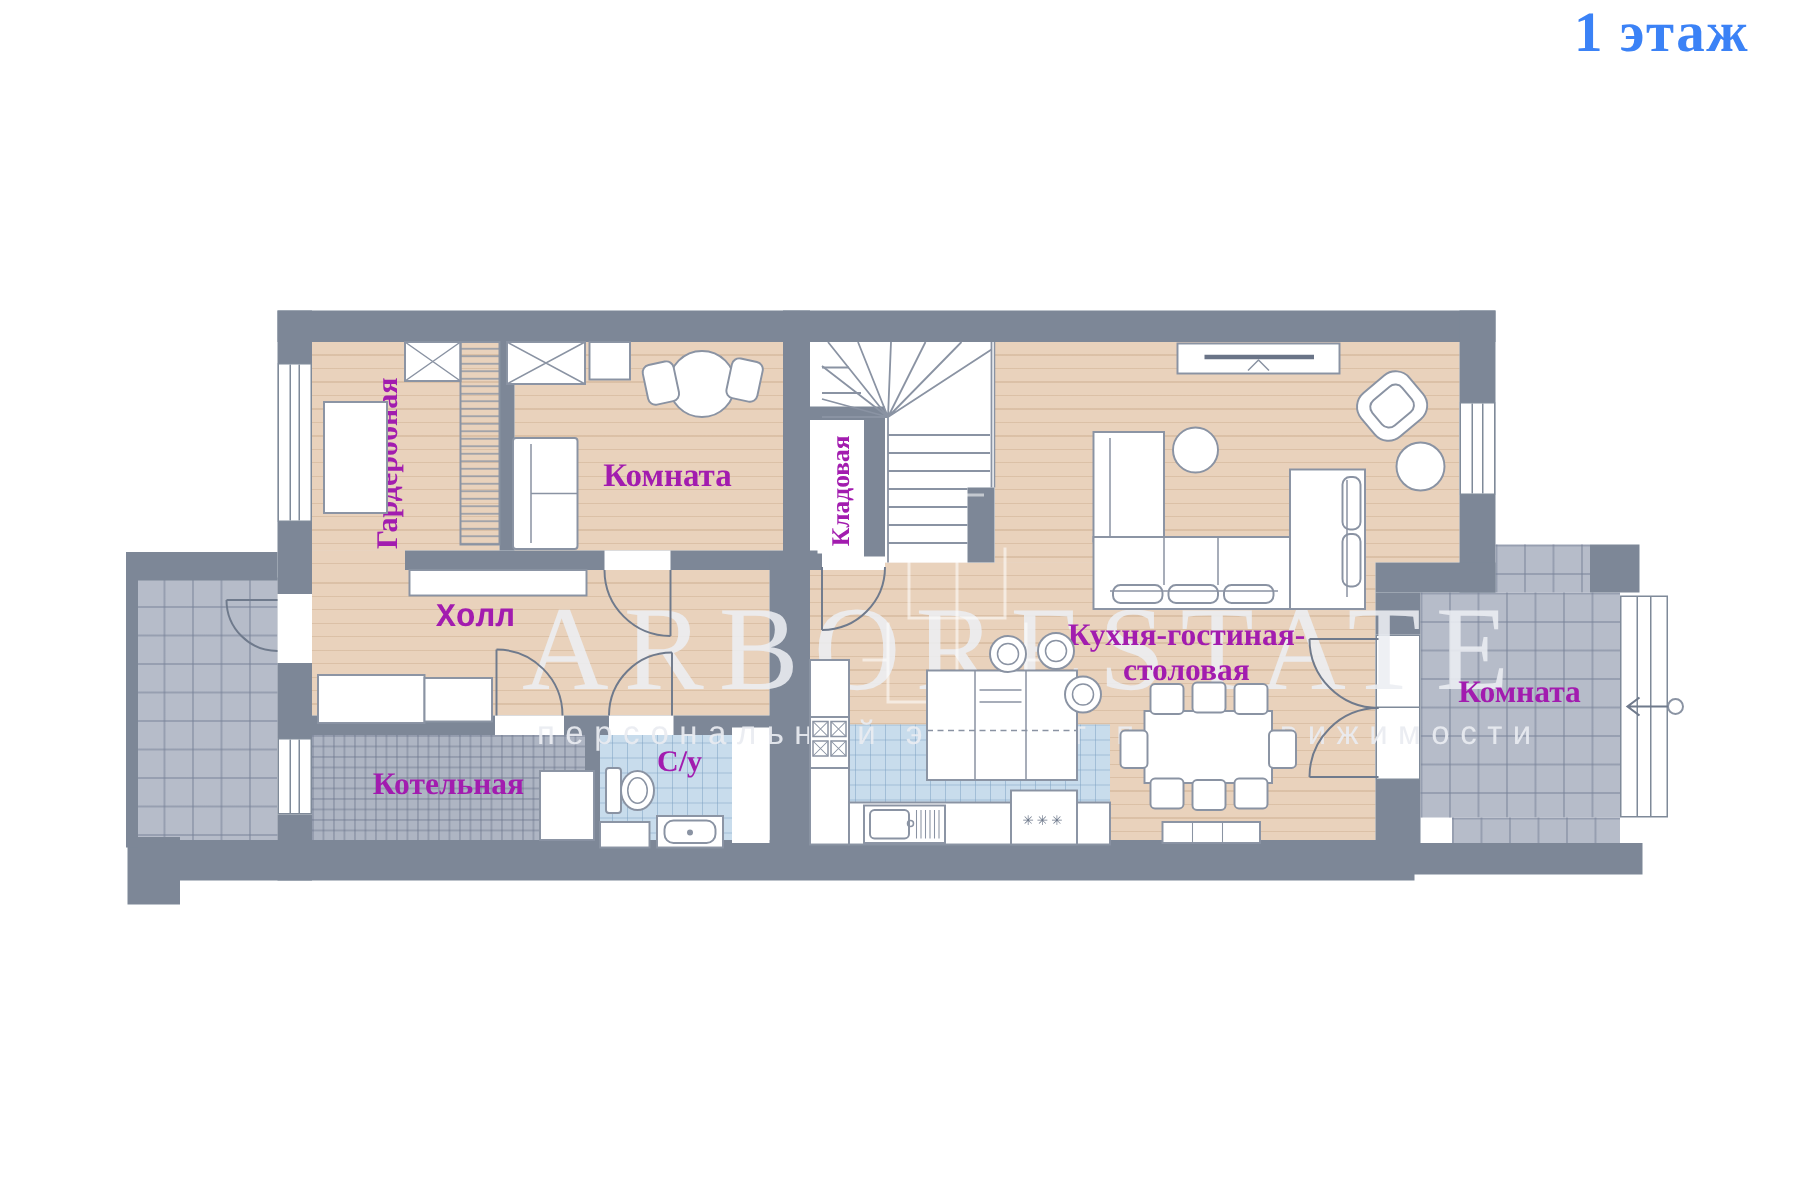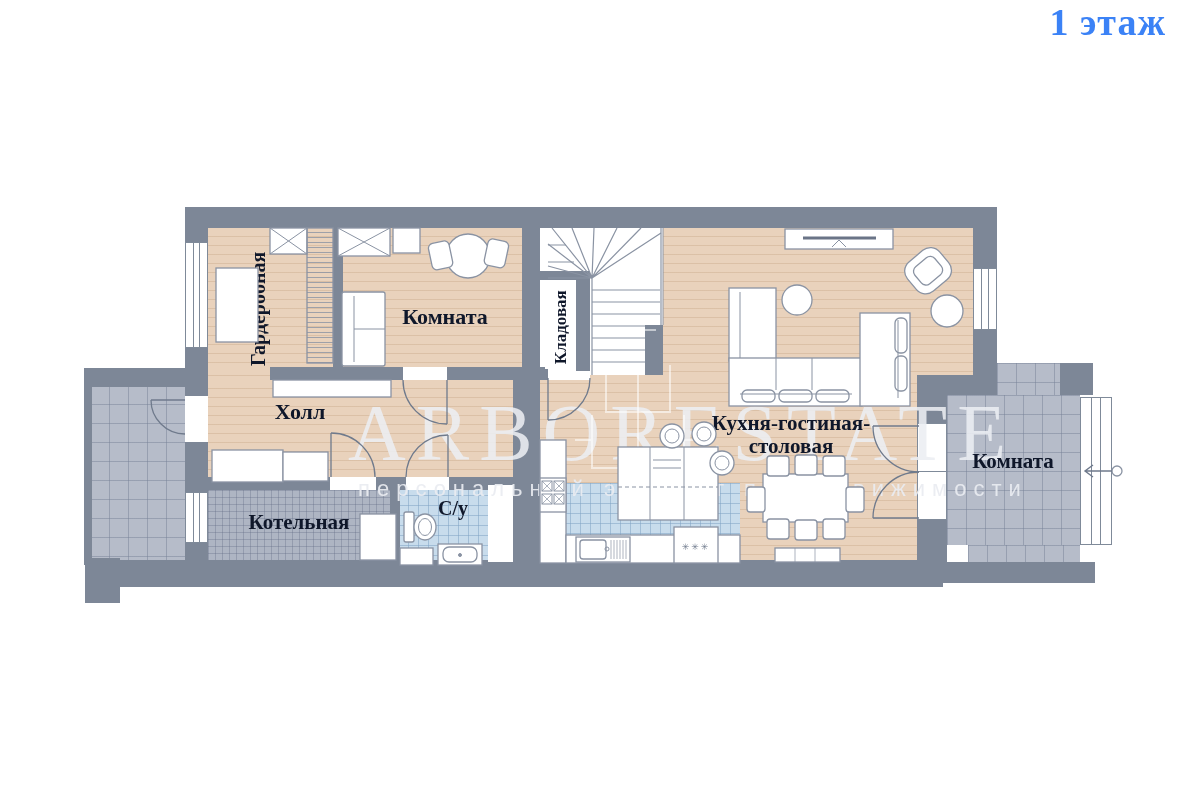--- a/index.html
+++ b/index.html
@@ -24,21 +24,21 @@
   .white-floor{background:#ffffff;}
   
   .wall{position:absolute;background:#7d8797;}
   
   .window{position:absolute;background:#fff;border:1px solid #7f8a99;box-sizing:border-box;}
   .window i{position:absolute;background:#7f8a99;top:0;height:100%;width:1px;}
   .window i.p1{left:32%;} .window i.p2{left:64%;}
   .opening{position:absolute;background:#fff;}
   .hline{position:absolute;background:#7f8a99;height:1px;}
   
-  .lbl{position:absolute;font-weight:700;color:#0f172a;text-align:center;line-height:1.08;}
+  .lbl{position:absolute;font-weight:700;color:#a21caf;text-align:center;line-height:1.08;}
   .lbl-v{display:flex;align-items:center;justify-content:center;}
   .lbl-v span{transform:rotate(-90deg);white-space:nowrap;display:block;}
   
   .wm-brand{position:absolute;left:348px;top:388px;font-family:"Liberation Serif",serif;
             font-size:80px;letter-spacing:10px;color:rgba(236,238,242,.88);white-space:nowrap;}
   .wm-tag{position:absolute;left:358px;top:476px;font-family:"Liberation Sans",sans-serif;
           font-size:22px;letter-spacing:7px;color:rgba(233,236,241,.92);white-space:nowrap;}
   #title{position:absolute;top:0px;right:34px;font-size:38px;font-weight:700;color:#3b82f6;
          font-family:"Liberation Serif",serif;letter-spacing:1px;}
   svg{position:absolute;left:0;top:0;pointer-events:none;}
@@ -117,21 +117,21 @@
   <div class="wm-brand">ARBORESTATE</div>
   <div class="wm-tag">персональный эксперт по недвижимости</div>
 
   <div class="lbl lbl-v" style="left:199px;top:249px;width:120px;height:120px;font-size:20px;">
       <span>Гардеробная</span>
     </div>
   <div class="lbl" style="left:380px;top:305px;width:130px;font-size:22px;">Комната</div>
   <div class="lbl lbl-v" style="left:511px;top:277px;width:100px;height:100px;font-size:17px;">
       <span>Кладовая</span>
     </div>
-  <div class="lbl" style="left:240px;top:400px;width:120px;font-size:22px;">Холл</div>
+  <div class="lbl" style="left:257px;top:400px;width:120px;font-size:22px;font-family:Liberation Mono, monospace;">Холл</div>
   <div class="lbl" style="left:229px;top:511px;width:140px;font-size:21px;">Котельная</div>
   <div class="lbl" style="left:413px;top:498px;width:80px;font-size:20px;">С/у</div>
   <div class="lbl" style="left:691px;top:412px;width:200px;font-size:21px;">
     <div>Кухня-гостиная-</div>
     <div>столовая</div>
   </div>
   <div class="lbl" style="left:953px;top:450px;width:120px;font-size:21px;">Комната</div>
 
   <div id="title">1 этаж</div>
 

